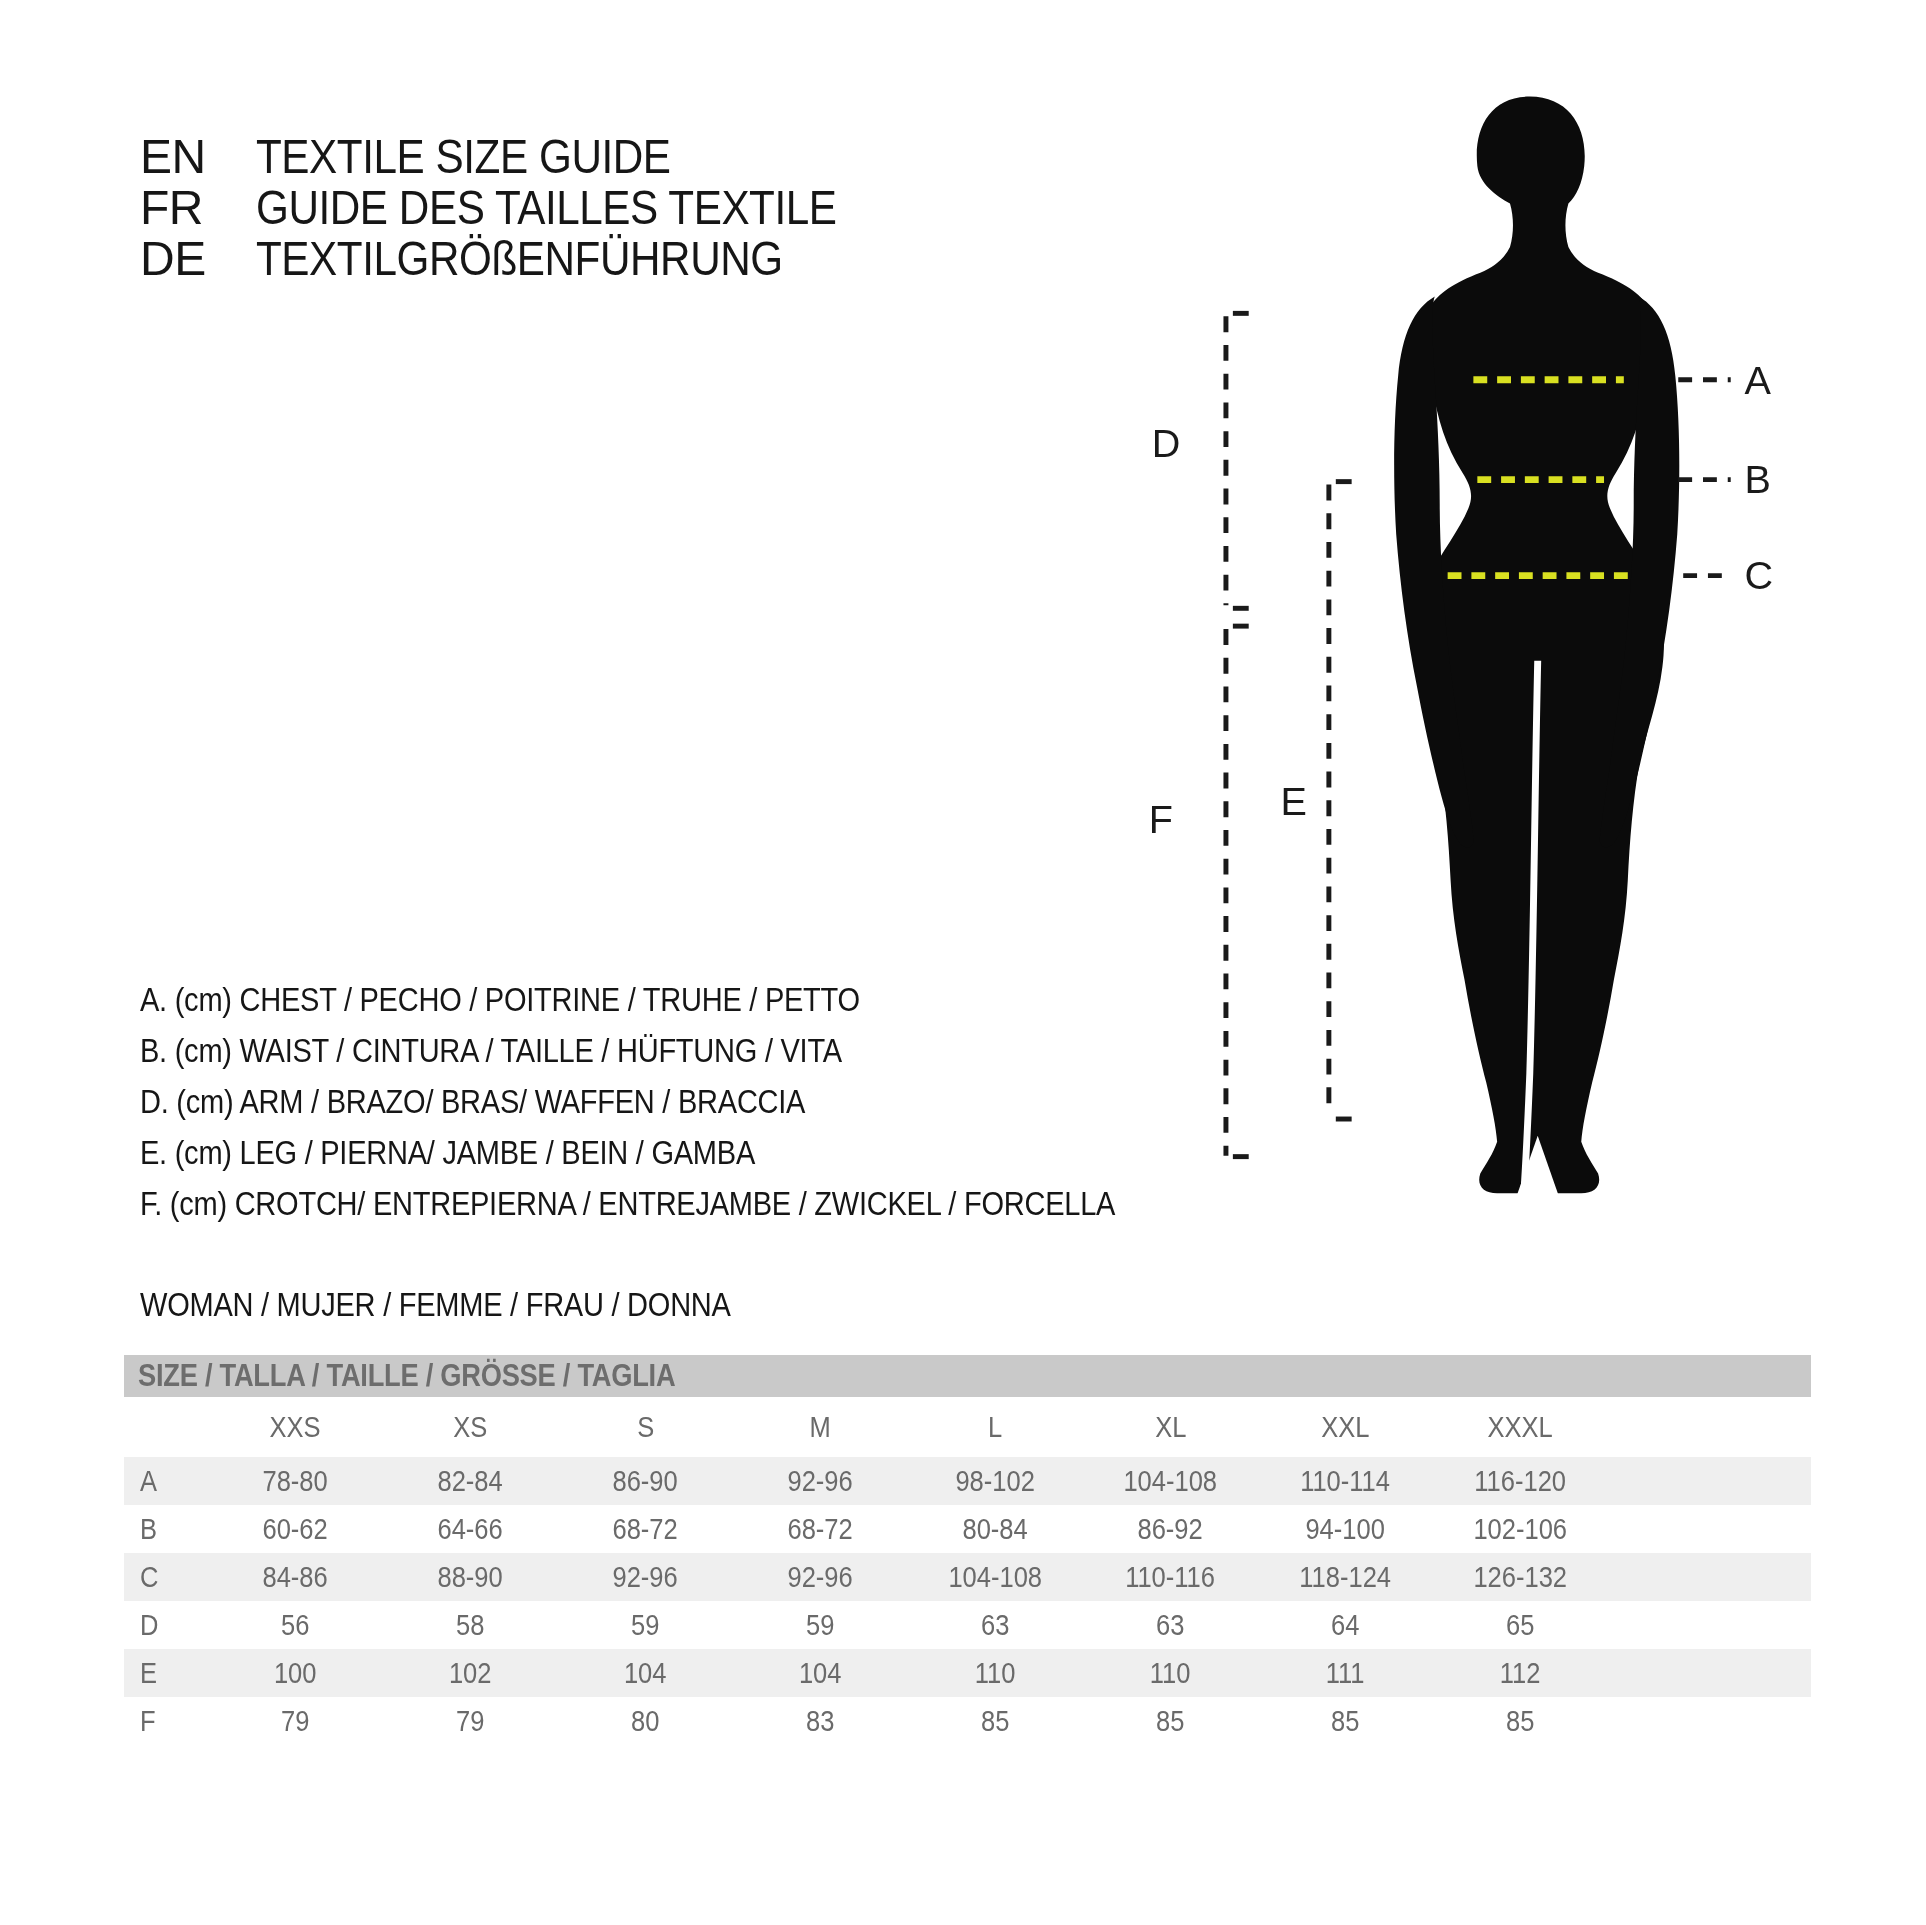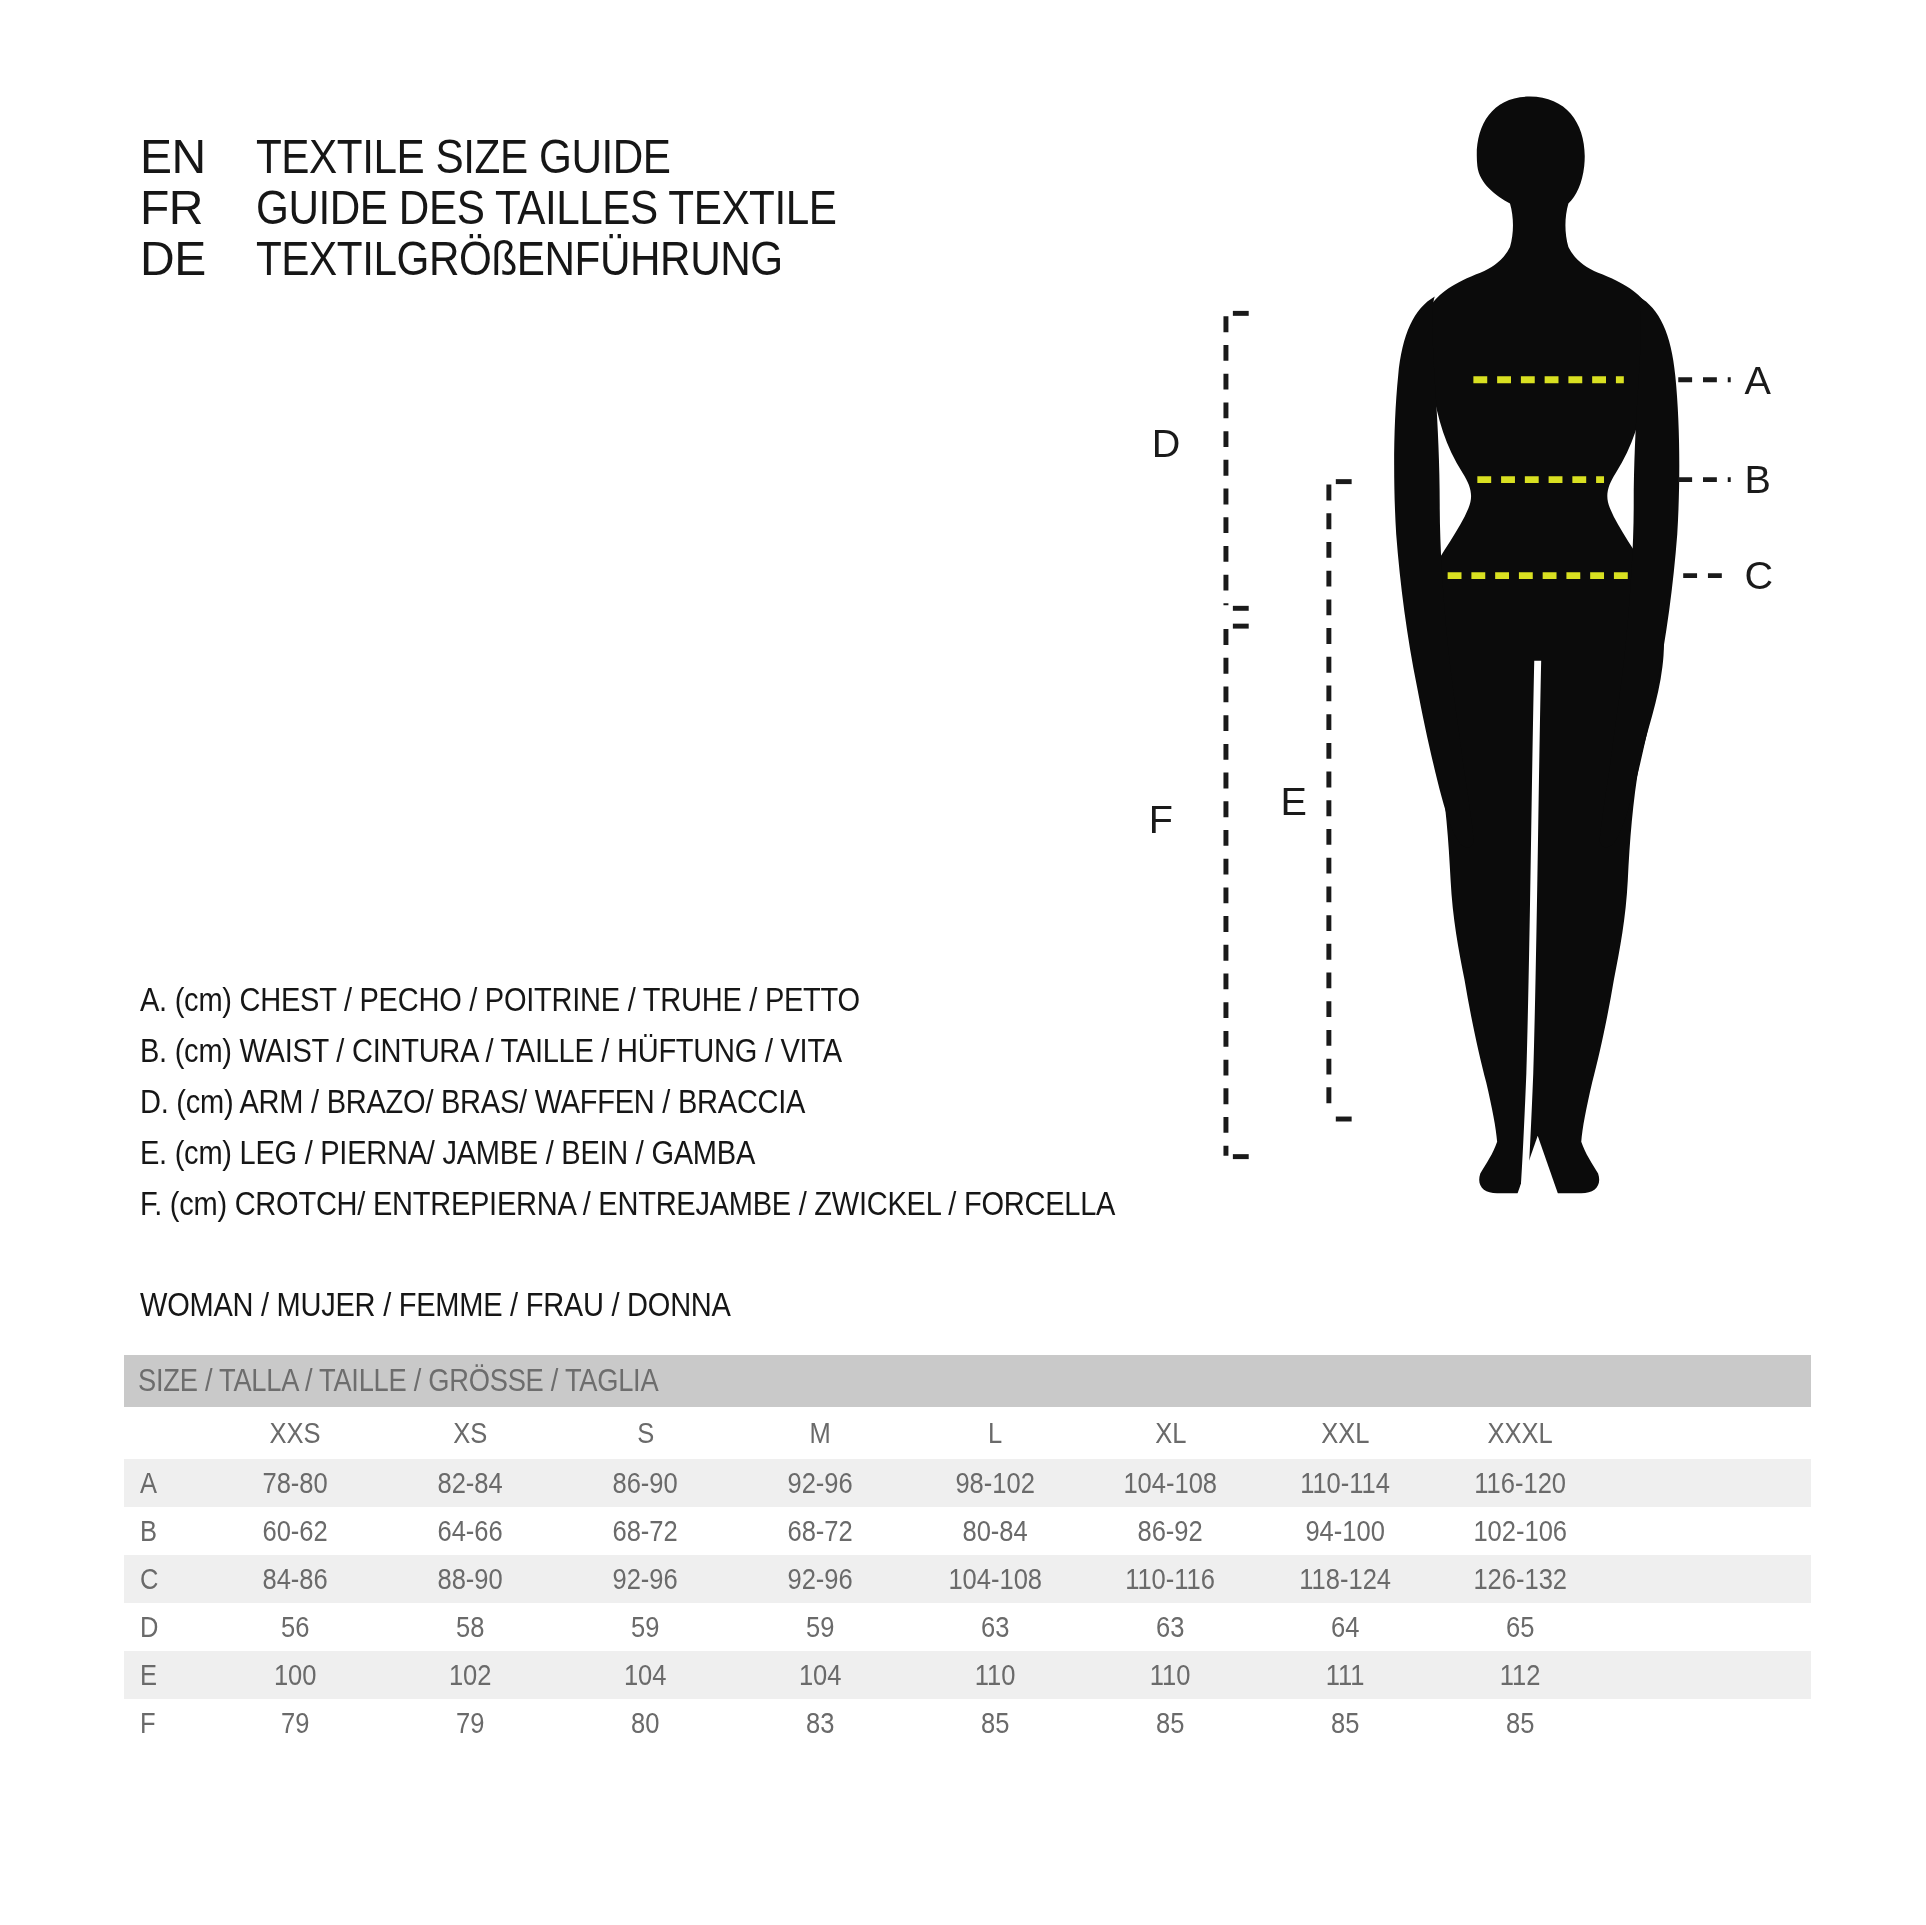--- a/index.html
+++ b/index.html
@@ -17,24 +17,24 @@
   .title-code{width:116px;flex:0 0 116px;}
 
   
   .legend-block{position:absolute;left:140px;top:974px;font-size:33px;line-height:51px;font-weight:500;letter-spacing:-0.3px;text-decoration:underline;}
 
   
   .audience-line{position:absolute;left:140px;top:1286px;font-size:33px;font-weight:400;letter-spacing:-0.3px;}
 
   
   .size-table{position:absolute;left:124px;top:1355px;width:1687px;}
-  .thead-bar{height:52px;background:#c9c9c9;color:#6d6d6d;font-size:31px;font-weight:400;
+  .thead-bar{height:42px;background:#c9c9c9;color:#6d6d6d;font-size:31px;font-weight:700;
              display:flex;align-items:center;padding-left:14px;box-sizing:border-box;letter-spacing:-0.3px;}
   .trow{display:grid;grid-template-columns:84px repeat(8,175px) 1fr;height:48px;align-items:center;}
-  .trow.cols{height:52px;}
+  .trow.cols{height:60px;}
   .trow.stripe{background:#efefef;}
   .tcell{text-align:center;font-size:29px;color:#6a6a6a;font-weight:500;}
   .tcell.rowlabel{text-align:left;padding-left:16px;}
 
   
   .figure-svg{position:absolute;left:1119px;top:59px;width:782px;height:1158px;}
   .measure-label{font-family:"Liberation Sans",sans-serif;font-size:40px;fill:#1a1a1a;}
 </style>
 </head>
 <body>

